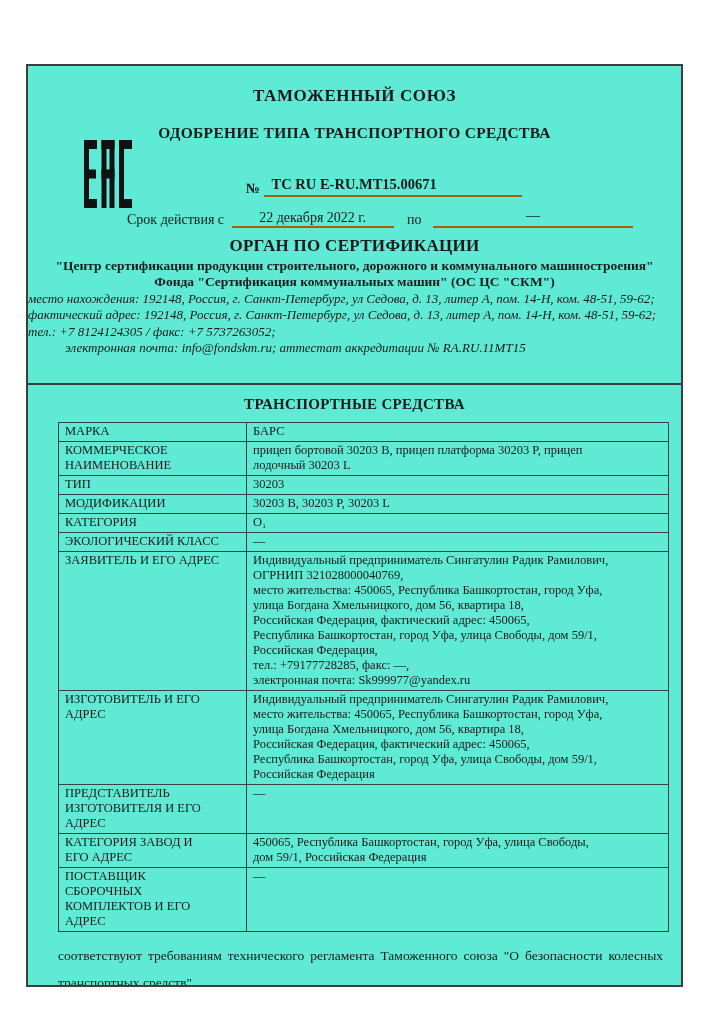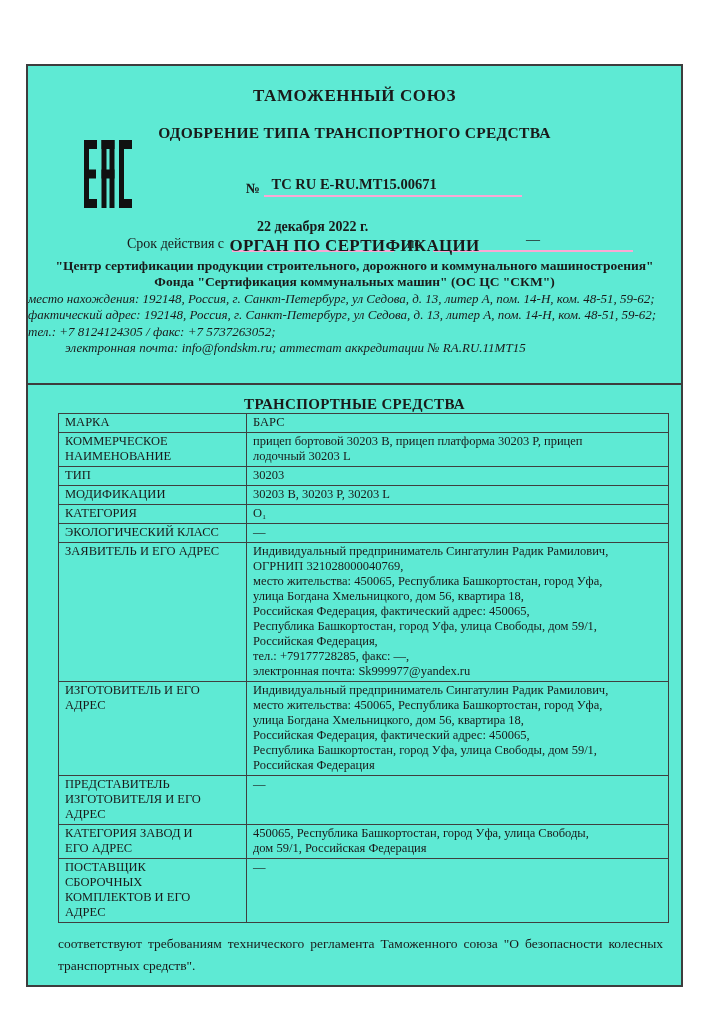--- a/index.html
+++ b/index.html
@@ -32,33 +32,33 @@
   .doc-title {
     position: absolute; top: 58px; left: 0; width: 100%;
     text-align: center; font-weight: bold; font-size: 15.5px; letter-spacing: .3px;
   }
   .eac { position: absolute; left: 56px; top: 74px; width: 48px; height: 68px; }
 
   .num-line { position: absolute; top: 110px; left: 218px; font-size: 14px; }
   .num-label { font-weight: bold; }
   .u-line {
     display: inline-block;
-    border-bottom: 2px solid #f9a8d4;
+    border-bottom: 2px solid #a16207;
     vertical-align: bottom;
   }
   .num-value {
     width: 258px; font-weight: bold; font-size: 14.5px;
     padding-left: 8px; padding-bottom: 2px; text-align: left;
   }
   .validity-line {
     position: absolute; top: 142px; left: 99px; font-size: 14px;
     white-space: nowrap;
   }
   .validity-from {
-    width: 162px; text-align: center; font-weight: bold; padding-bottom: 15px; margin-left: 4px; margin-top: 11px;
+    width: 162px; text-align: center; font-weight: normal; padding-bottom: 0; margin-left: 4px;
   }
   .validity-to-label { margin: 0 8px 0 10px; }
   .validity-to { width: 200px; text-align: center; padding-bottom: 2px; }
 
   .organ-title {
     position: absolute; top: 170px; left: 0; width: 100%;
     text-align: center; font-weight: bold; font-size: 17px; letter-spacing: .3px;
   }
   .organ-name1 { position: absolute; top: 192px; }
   .organ-name2 { position: absolute; top: 208px; }
@@ -69,39 +69,39 @@
   .organ-info { position: absolute; left: 0; width: 100%; text-align: left; font-size: 13px; font-style: italic; }
   .organ-loc   { top: 225px; }
   .organ-addr  { top: 241px; }
   .organ-tel   { top: 258px; }
   .organ-email { top: 274px; padding-left: 37px; }
 
   
   .box-vehicles { padding: 11px 12px 0 30px; }
   .vehicles-title {
     text-align: center; font-weight: bold; font-size: 15px; letter-spacing: .3px;
-    margin-left: -18px;
+    margin-bottom: 9px; margin-left: -18px;
   }
   table.vehicles {
     border-collapse: collapse;
     width: 611px;
     font-size: 12.5px;
     line-height: 15px;
   }
   table.vehicles td {
     border: 1.5px solid #3f3f3f;
     padding: 1px 6px 2px 6px;
     vertical-align: top;
     white-space: pre-line;
   }
   td.lbl { width: 188px; }
   .compliance {
     margin-top: 10px;
     width: 605px;
-    font-size: 13.5px; line-height: 22px;
+    font-size: 13.5px; line-height: 27px;
     text-align: justify;
     white-space: normal;
   }
   .eac svg { display: block; }
 </style>
 </head>
 <body>
 
 <div class="page">
 

